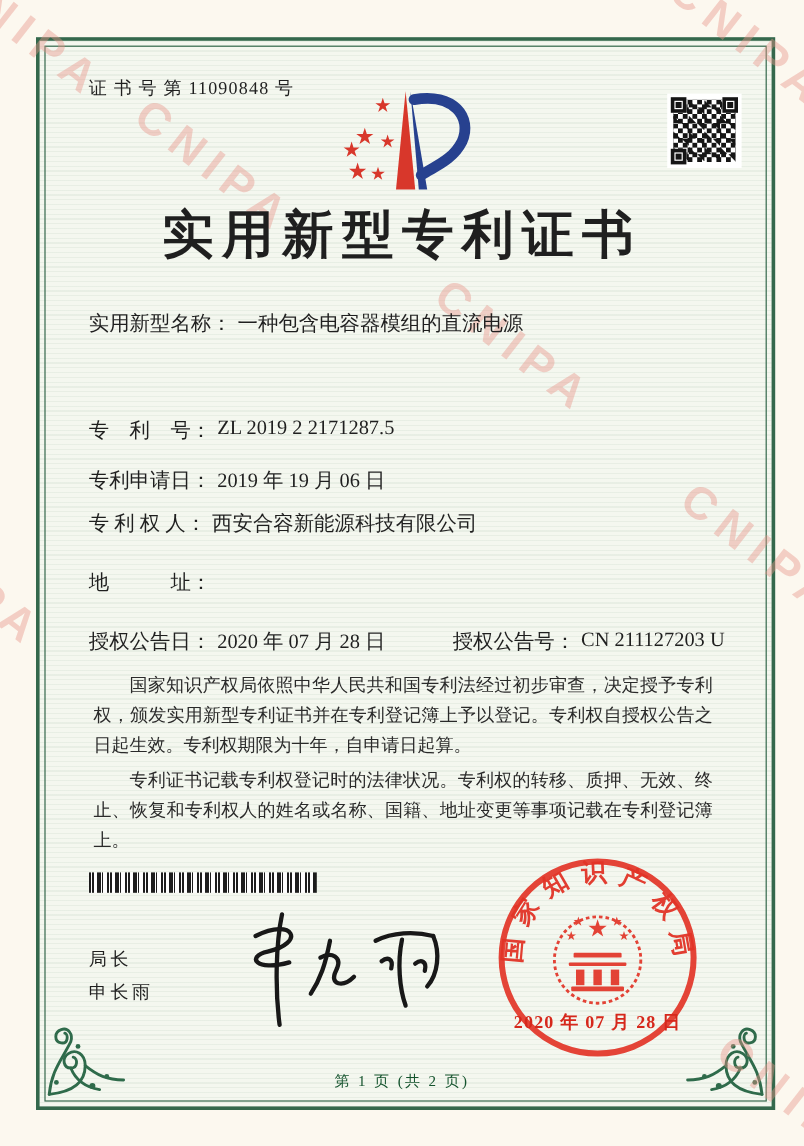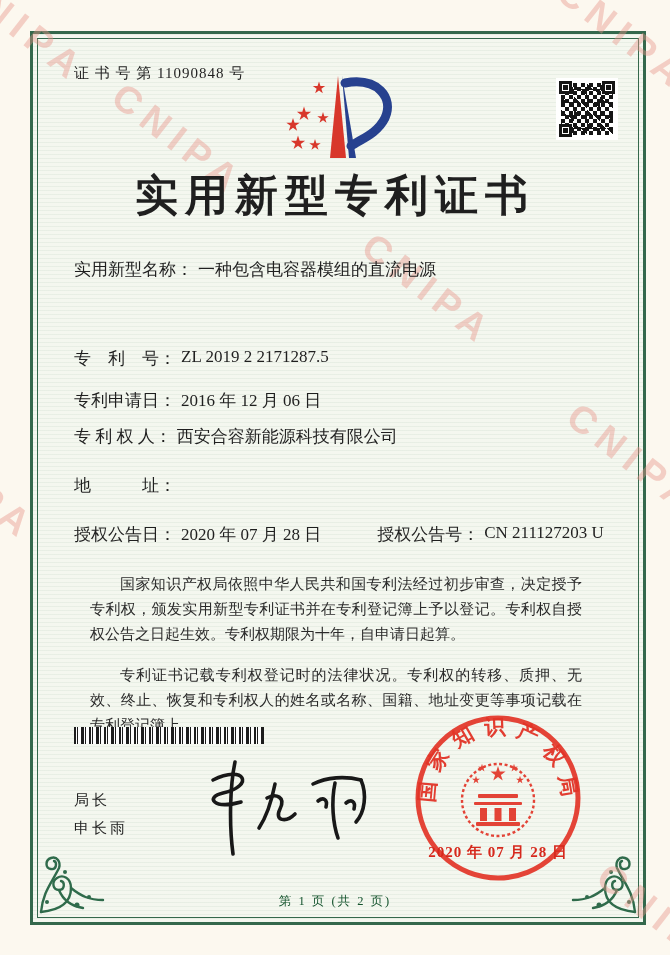--- a/index.html
+++ b/index.html
@@ -31,21 +31,21 @@
   .f-tl{left:3px;top:3px;}.f-tr{right:3px;top:3px;}.f-bl{left:3px;bottom:3px;}
   .title{position:absolute;left:0;top:167px;width:100%;text-align:center;
          font-size:43px;font-weight:bold;letter-spacing:7px;}
   .row{position:absolute;left:74px;font-size:17px;display:flex;align-items:flex-start;}
   .row .lab{white-space:pre;flex:none;}
   .row .val{margin-left:5px;}
   .addr-lines span{display:block;line-height:22px;}
   .grant-gap{width:56px;flex:none;}
   .decree{position:absolute;left:74px;top:556px;width:524px;font-size:15px;line-height:25px;
           text-align:justify;color:#2a2a2a;}
-  .decree p{margin:16px;text-indent:2em;}
+  .decree p{margin:4px;text-indent:2em;}
   .barcode{position:absolute;left:74px;top:727px;width:190px;height:17px;
       background:repeating-linear-gradient(90deg,#1c1c1c 0 2px,#fdfdfd 2px 3px,#1c1c1c 3px 4px,#fdfdfd 4px 7px,#1c1c1c 7px 10px,#fdfdfd 10px 11px,#1c1c1c 11px 12px,#fdfdfd 12px 15px);}
   .officer{position:absolute;left:74px;top:786px;font-family:"Liberation Sans","DejaVu Sans",sans-serif;
            font-size:15px;letter-spacing:3px;line-height:28px;}
   .autograph{position:absolute;left:175px;top:752px;width:205px;height:110px;}
   .seal{position:absolute;left:410px;top:710px;width:176px;height:176px;}
   .seal-date{position:absolute;left:416px;top:843px;width:164px;text-align:center;
              color:#d6281c;font-weight:bold;font-size:15px;letter-spacing:1px;}
   .footer{position:absolute;left:0;top:893px;width:100%;text-align:center;
           font-size:12.5px;letter-spacing:2px;color:#14532d;}
@@ -137,21 +137,21 @@
     <div class="row" style="top:258px;">
       <span class="lab">实用新型名称：</span>
       <span class="val">一种包含电容器模组的直流电源</span>
     </div>
     <div class="row" style="top:347px;">
       <span class="lab">专　利　号：</span>
       <span class="val">ZL 2019 2 2171287.5</span>
     </div>
     <div class="row" style="top:389px;">
       <span class="lab">专利申请日：</span>
-      <span class="val">2016 年 12 月 06 日</span>
+      <span class="val">2019 年 19 月 06 日</span>
     </div>
     <div class="row" style="top:425px;">
       <span class="lab">专 利 权 人：</span>
       <span class="val">西安合容新能源科技有限公司</span>
     </div>
     <div class="row" style="top:474px;">
       <span class="lab">地　　　址：</span>
     </div>
     <div class="row" style="top:523px;">
       <span class="lab">授权公告日：</span>

